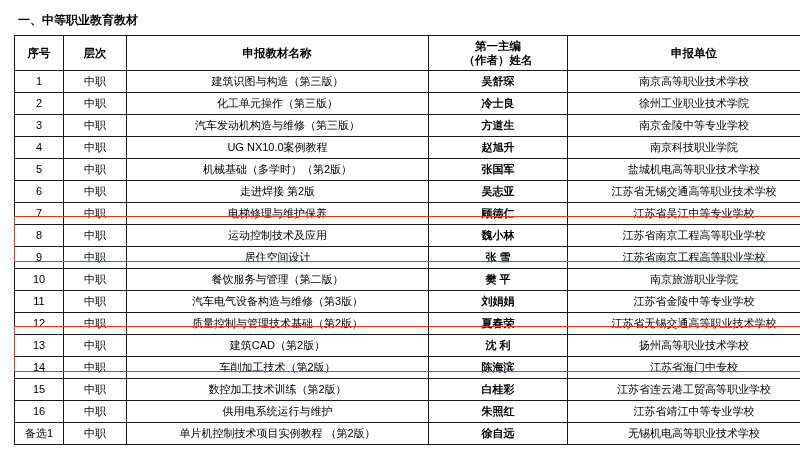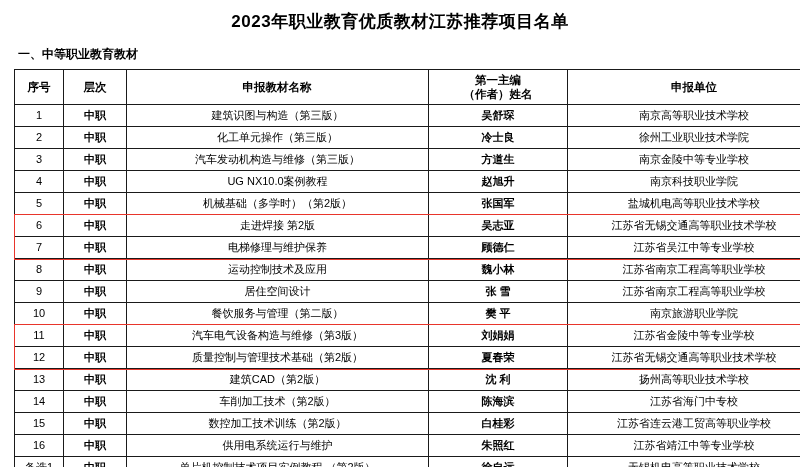--- a/index.html
+++ b/index.html
@@ -53,21 +53,21 @@
     white-space: nowrap;
   }
   table.roster thead th {
     text-align: center;
     font-weight: bold;
     font-size: 11.5px;
     height: 30px;
     vertical-align: middle;
   }
   .col-no    { width: 42px;  text-align: center; }
-  .col-level { width: 56px;  text-align: center; font-weight: bold; }
+  .col-level { width: 56px;  text-align: center; }
   .col-name  { width: 296px; text-align: center; padding-left: 10px; }
   .col-author{ width: 132px; text-align: center; font-weight: bold; }
   .col-unit  { width: 246px; text-align: center; }
 
   th.col-author .sub-line {
     display: block;
     line-height: 14px;
   }
 
   
@@ -76,21 +76,20 @@
     border: 1.6px solid #e8352b;
     pointer-events: none;
     box-sizing: border-box;
   }
 </style>
 </head>
 <body>
 
 <div class="page">
 
-  <div class="doc-title">2023年职业教育优质教材江苏推荐项目名单</div>
 
   <div class="section-heading">一、中等职业教育教材</div>
 
   <table class="roster">
     <thead>
       <tr>
         <th class="col-no">序号</th>
         <th class="col-level">层次</th>
         <th class="col-name" style="text-align:center;padding-left:2px;">申报教材名称</th>
         <th class="col-author">

